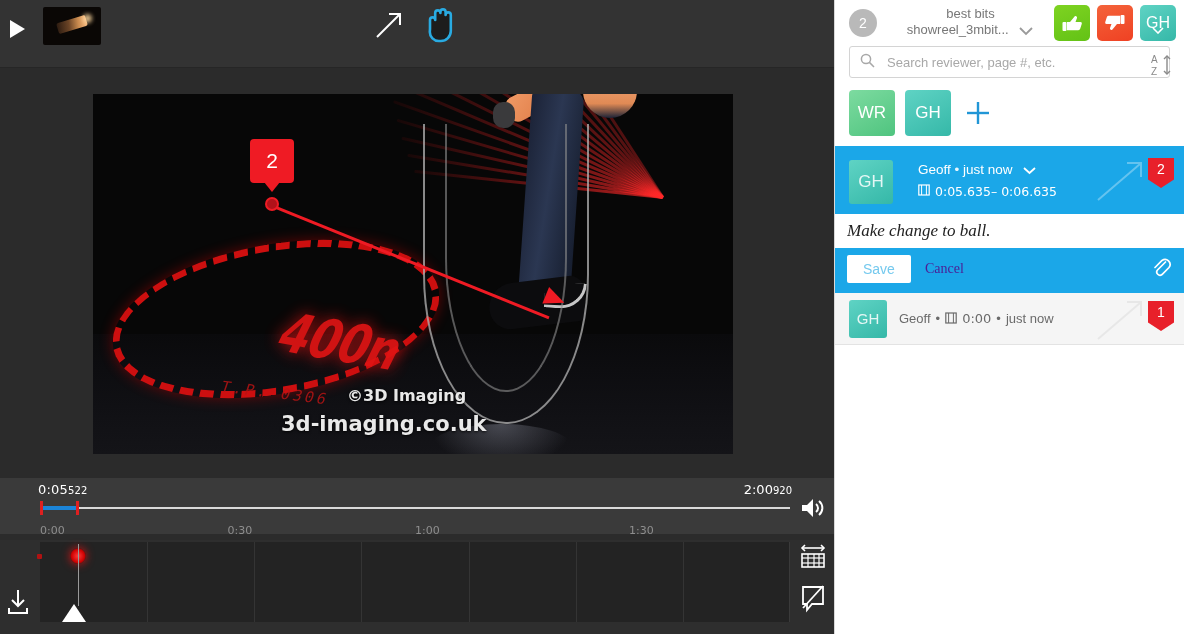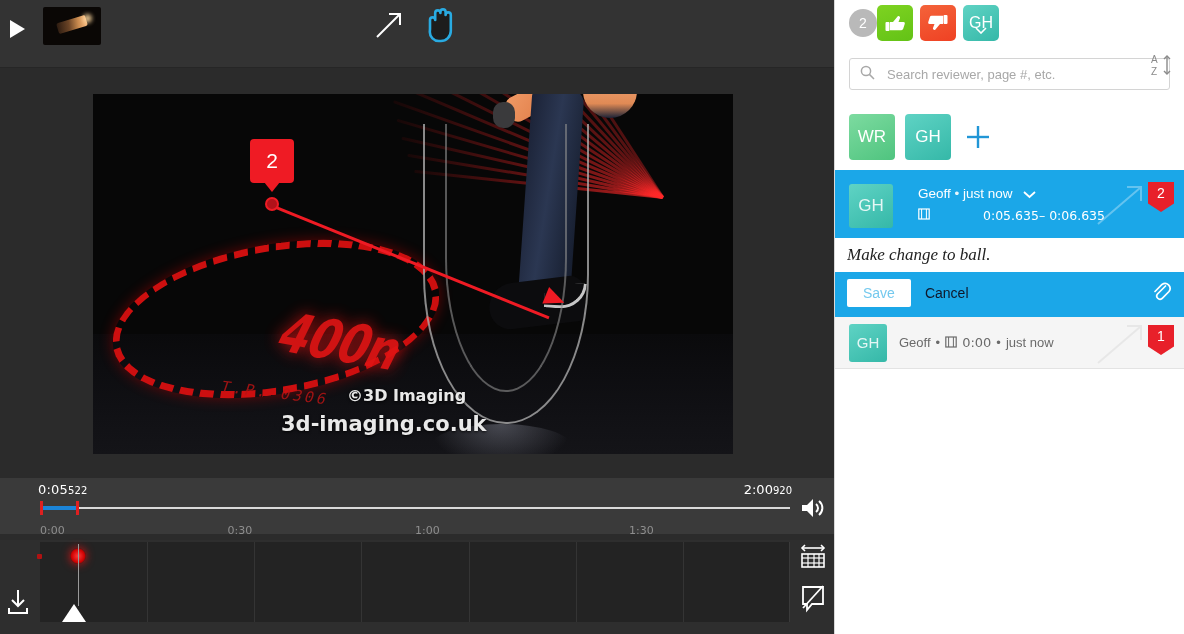--- a/index.html
+++ b/index.html
@@ -392,21 +392,21 @@
   .sq-up { background: linear-gradient(160deg, #7ed321, #63c216); }
   .sq-down { background: linear-gradient(160deg, #f4633a, #ef4123); }
   .sq-av {
     background: linear-gradient(150deg, #5fd3c4, #35b8a8);
     color: #ffffff; font-size: 16px; font-weight: 300;
     margin-right: 8px;
   }
   .sq-av .chev { position: absolute; bottom: 3px; left: 50%; transform: translateX(-50%); }
 
   .sb-search {
-    position: relative; margin: 12px 14px;
+    position: relative; margin: 0 14px;
     height: 32px;
     border: 1px solid #d4d4d4; border-radius: 3px;
     display: flex; align-items: center;
   }
   .sb-search input {
     border: none; outline: none;
     flex: 1; font-size: 13px; color: #555;
     font-family: "Liberation Sans", sans-serif;
     background: transparent;
     padding-left: 4px;
@@ -452,21 +452,20 @@
     flex: 0 0 44px;
   }
   .cmt-meta { margin-left: 25px; padding-top: 2px; }
   .cmt-name { font-size: 13.5px; color: #ffffff; }
   .cmt-name .dot { opacity: .9; }
   .cmt-chev { display: inline-block; margin-left: 6px; vertical-align: -1px; cursor: pointer; }
   .cmt-time {
     font-size: 12.5px; color: #ffffff; margin-top: 6px;
     display: flex; align-items: center;
     font-family: "DejaVu Sans", sans-serif;
-    gap: 48px;
   }
   .cmt-time .ficon { margin-right: 5px; }
   .cmt-input {
     background: #ffffff; margin: 0;
     padding: 9px 12px; height: 34px;
     display: flex; align-items: center;
   }
   .cmt-input input {
     border: none; outline: none; width: 100%;
     font-family: "Liberation Serif", serif;
@@ -478,23 +477,23 @@
     padding: 7px 12px 10px 12px;
     border-radius: 10px;
   }
   .btn-save {
     background: #ffffff; color: #74c9ee;
     border: none; border-radius: 2px;
     padding: 6px 16px; font-size: 14px; cursor: pointer;
     font-family: "Liberation Sans", sans-serif;
   }
   .btn-cancel {
-    background: transparent; color: #0f172a;
+    background: transparent; color: #4c1d95;
     border: none; padding: 6px 14px; font-size: 14px; cursor: pointer;
-    font-family: Liberation Sans, sans-serif;
+    font-family: Liberation Serif, serif;
   }
   .clip-icon { margin-left: auto; cursor: pointer; }
 
   .pin-badge {
     position: absolute; right: 10px; top: 10px;
     width: 26px; height: 30px;
     background: #e8202a;
     color: #ffffff; font-size: 14px;
     display: flex; align-items: flex-start; justify-content: center;
     padding-top: 3px;
@@ -696,20 +695,29 @@
         <path d="M5 4 h20 v17 h-11 l-5 6 v-6 h-4 z" fill="none" stroke="#ffffff" stroke-width="1.8"></path>
         <line x1="5" y1="25" x2="25" y2="3" stroke="#ffffff" stroke-width="1.8"></line>
       </svg>
     </div>
   </div>
 
   <div class="sidebar">
 
     <div class="sb-head">
       <div class="sb-count">2</div>
+      <div class="sb-title">
+        <span class="l1">best bits</span>
+        <span class="l2">showreel_3mbit...</span>
+        <span class="sb-chev">
+          <svg width="16" height="10" viewBox="0 0 16 10">
+            <polyline points="2,2 8,8 14,2" fill="none" stroke="#9a9a9a" stroke-width="1.8"></polyline>
+          </svg>
+        </span>
+      </div>
 
       <div class="sq-btn sq-up">
         <svg width="22" height="22" viewBox="0 0 22 22">
           <path d="M6 10 h3 l5 -6 a1.6 1.6 0 0 1 2 2 l-1.5 4 h5 a1.4 1.4 0 0 1 1.3 1.8 l-1.6 5 a2 2 0 0 1 -1.9 1.4 H6 z" fill="#ffffff"></path>
           <rect x="1.5" y="10" width="4" height="9" rx="1" fill="#ffffff"></rect>
         </svg>
       </div>
 
       <div class="sq-btn sq-down">
         <svg width="22" height="22" viewBox="0 0 22 22">

